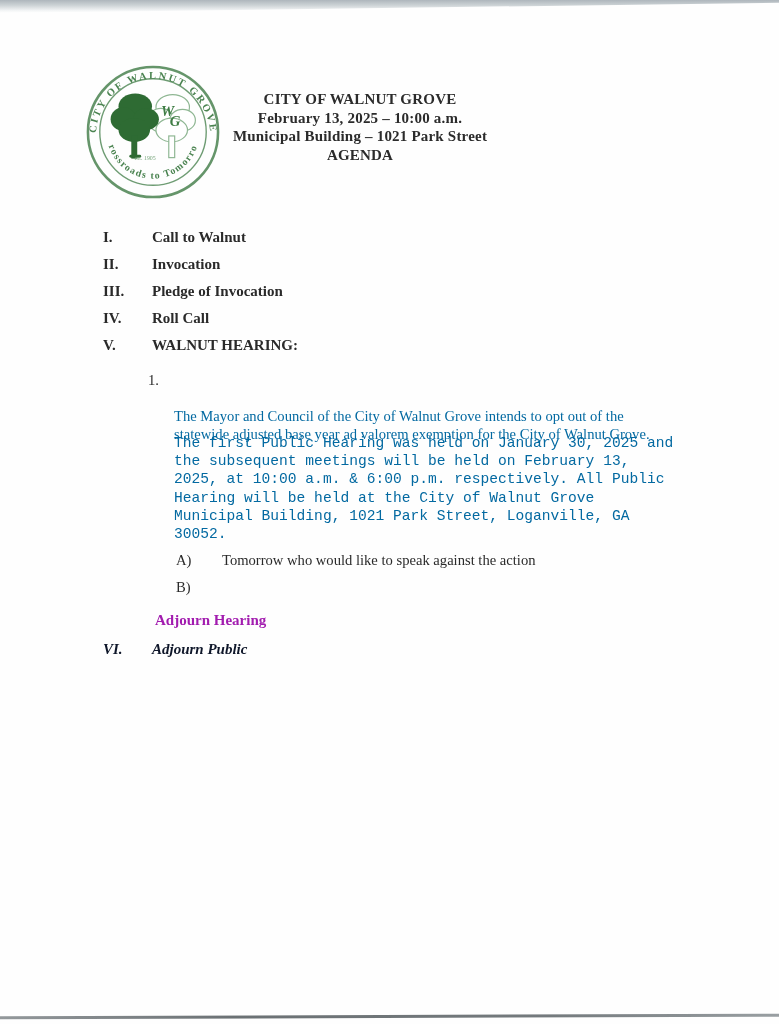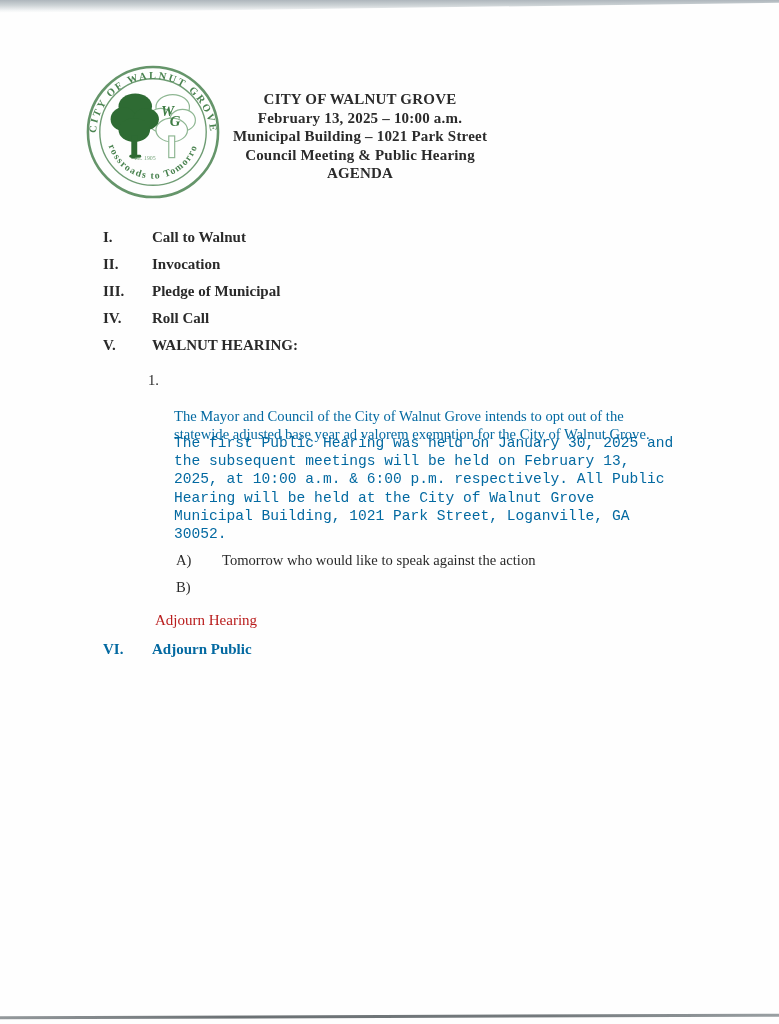--- a/index.html
+++ b/index.html
@@ -61,25 +61,25 @@
   .speakers {
     position:absolute; left:176px; top:551px;
     display:flex; flex-direction:column; gap:9px;
     font-size:14.6px; line-height:18px; color:#2a2a2a;
   }
   .speaker-row { display:flex; }
   .letter { display:inline-block; width:46px; }
 
   .adjourn-hearing {
     position:absolute; left:155px; top:612px;
-    font-weight:normal; font-size:15px; color:#b91c1c;
+    font-weight:bold; font-size:15px; color:#a21caf;
   }
   .closing-row {
     position:absolute; left:103px; top:641px;
-    font-weight:bold; font-size:15px; color:#0369a1; display:flex;
+    font-weight:bold; font-size:15px; color:#0f172a; display:flex;font-style:italic;
   }
 </style>
 </head>
 <body>
 
 <div class="page">
 
   <div class="scan-top"></div>
 
   <svg class="seal" viewBox="0 0 140 140">
@@ -118,36 +118,35 @@
 
     <text font-family="Liberation Serif, serif" font-size="10" font-weight="bold" fill="#4a8350" letter-spacing="1.4">
       <textPath href="#bottomArc" startOffset="50%" text-anchor="middle">"Crossroads to Tomorrow"</textPath>
     </text>
   </svg>
 
   <div class="header-text">
     <div>CITY OF WALNUT GROVE</div>
     <div>February 13, 2025 – 10:00 a.m.</div>
     <div>Municipal Building – 1021 Park Street</div>
-    <div>Council Meeting &amp; Public Hearing</div>
     <div>AGENDA</div>
   </div>
 
   <div class="agenda-list">
     <div class="agenda-row">
       <span class="numeral">I.</span>
       <span>Call to Walnut</span>
     </div>
     <div class="agenda-row">
       <span class="numeral">II.</span>
       <span>Invocation</span>
     </div>
     <div class="agenda-row">
       <span class="numeral">III.</span>
-      <span>Pledge of Municipal</span>
+      <span>Pledge of Invocation</span>
     </div>
     <div class="agenda-row">
       <span class="numeral">IV.</span>
       <span>Roll Call</span>
     </div>
     <div class="agenda-row">
       <span class="numeral">V.</span>
       <span>WALNUT HEARING:</span>
     </div>
   </div>

